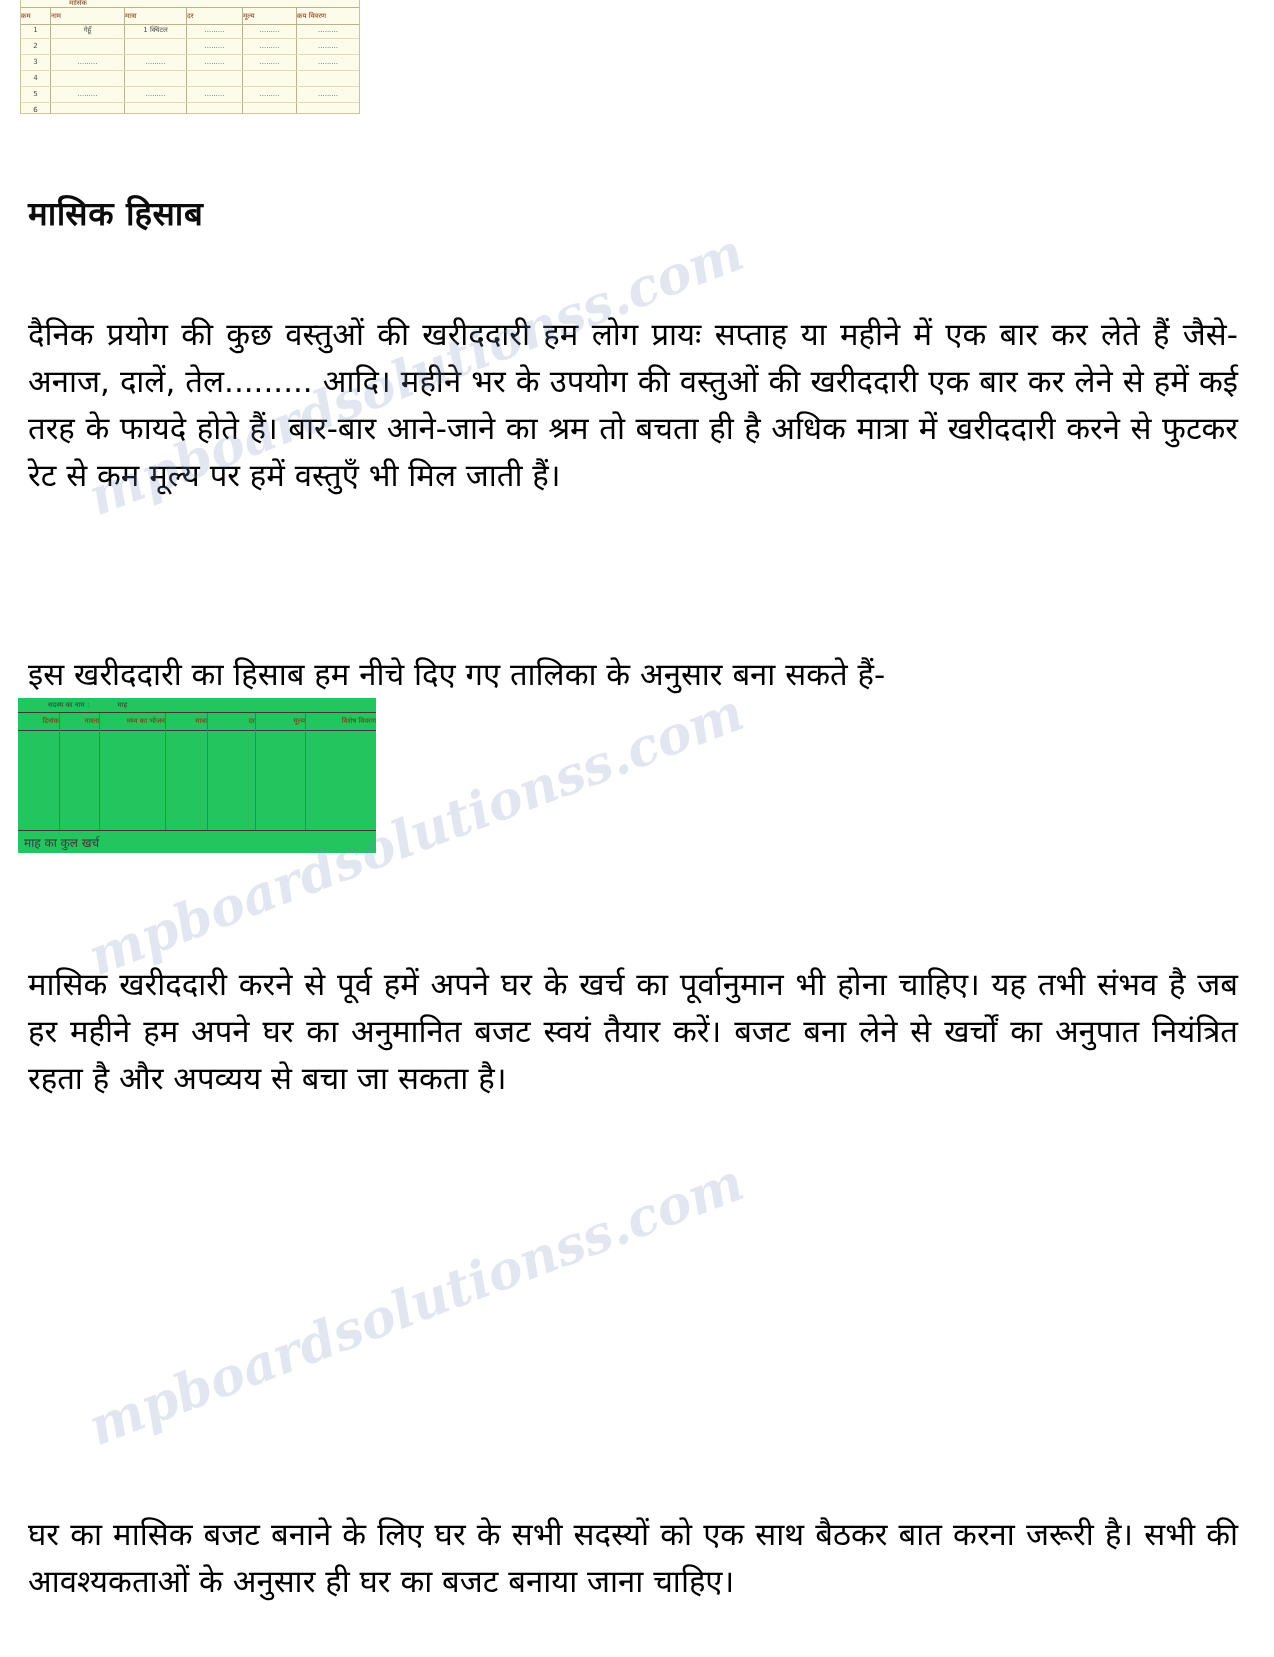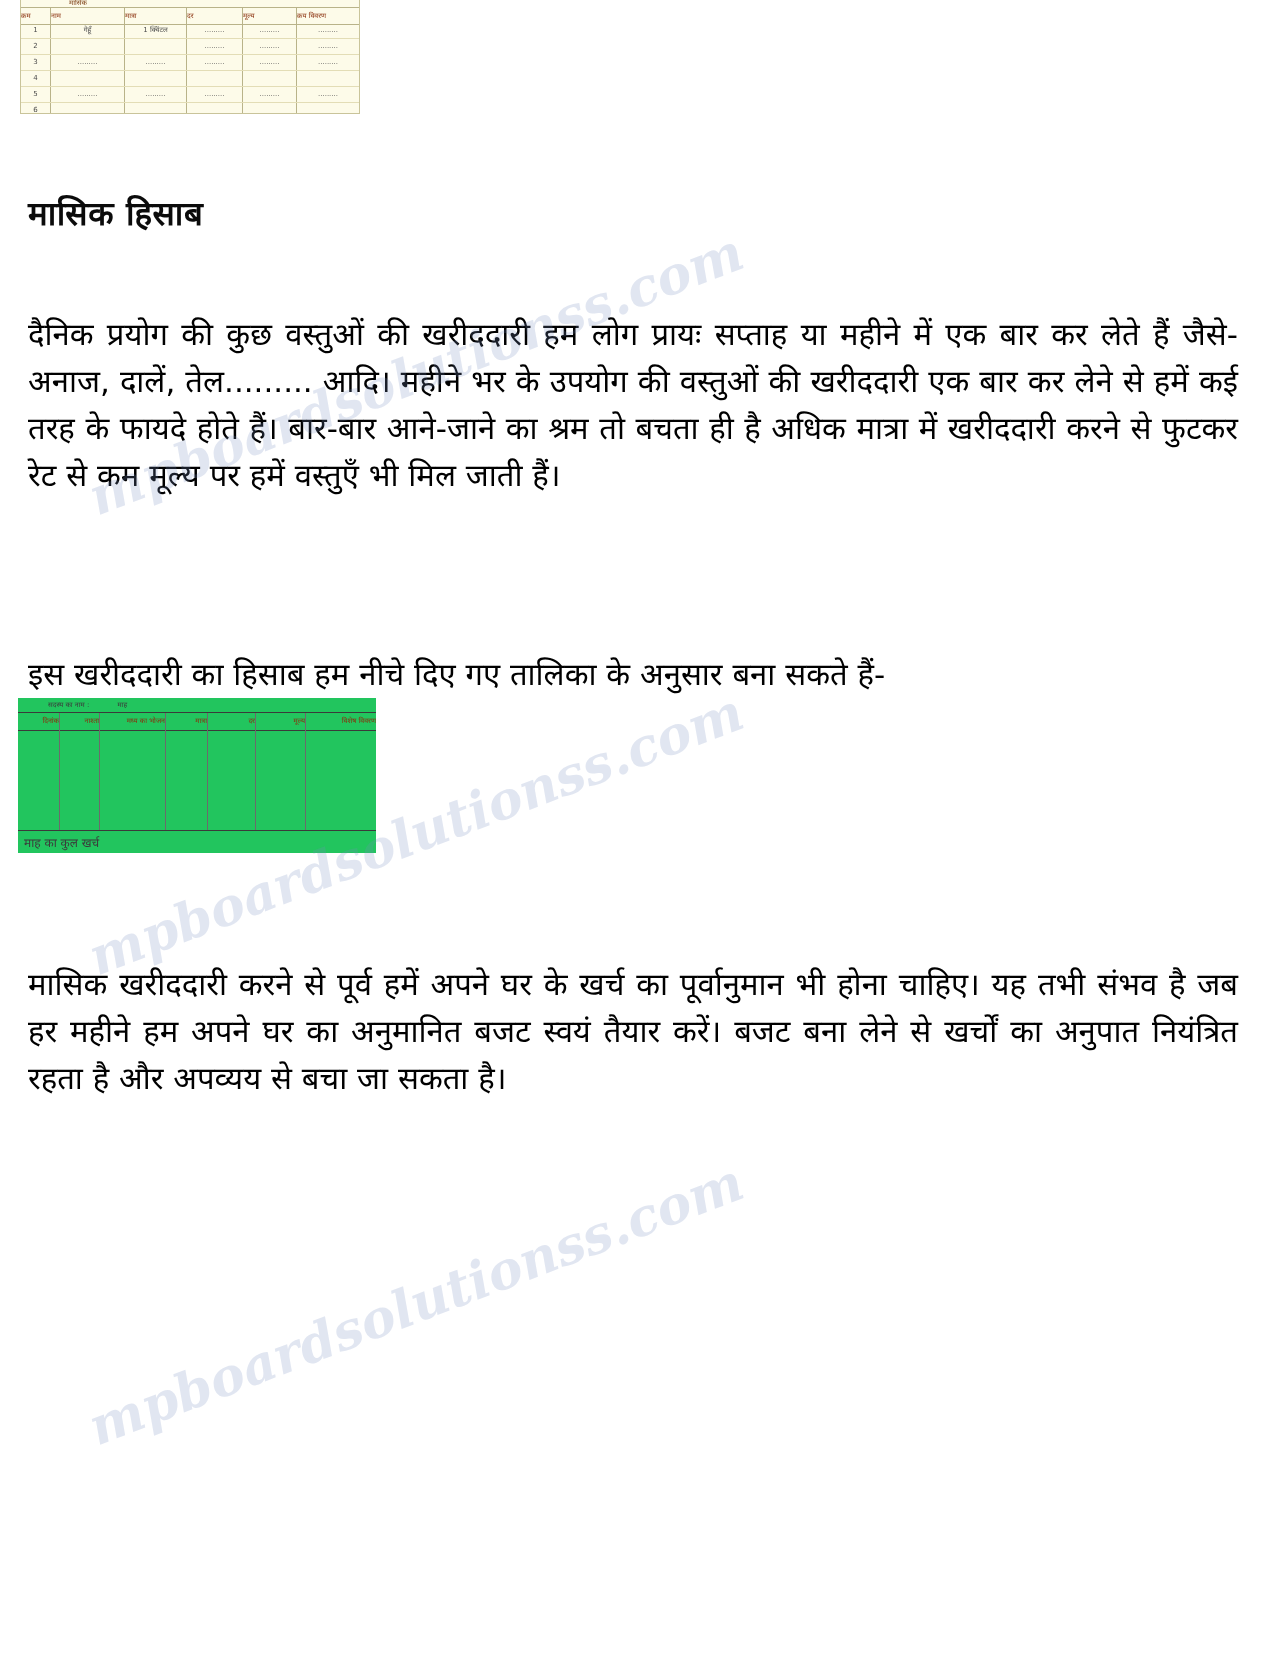--- a/index.html
+++ b/index.html
@@ -304,18 +304,19 @@
       <div class="mc2"></div>
       <div class="mc3"></div>
       <div class="mc4"></div>
       <div class="mc5"></div>
       <div class="mc6"></div>
     </div>
     <div class="mid-foot">माह का कुल खर्च</div>
   </div>
 
   <p class="para" id="p3">मासिक खरीददारी करने से पूर्व हमें अपने घर के खर्च का पूर्वानुमान भी होना चाहिए। यह तभी संभव है जब हर महीने हम अपने घर का अनुमानित बजट स्वयं तैयार करें। बजट बना लेने से खर्चों का अनुपात नियंत्रित रहता है और अपव्यय से बचा जा सकता है।</p>
+  <p class="para" id="p5">घर का मासिक बजट बनाने के लिए घर के सभी सदस्यों को एक साथ बैठकर बात करना जरूरी है। सभी की आवश्यकताओं के अनुसार ही घर का बजट बनाया जाना चाहिए।</p>
 
   <div class="wm" id="wm1">mpboardsolutionss.com</div>
   <div class="wm" id="wm2">mpboardsolutionss.com</div>
   <div class="wm" id="wm3">mpboardsolutionss.com</div>
 
 </div>
 
 </body></html>

